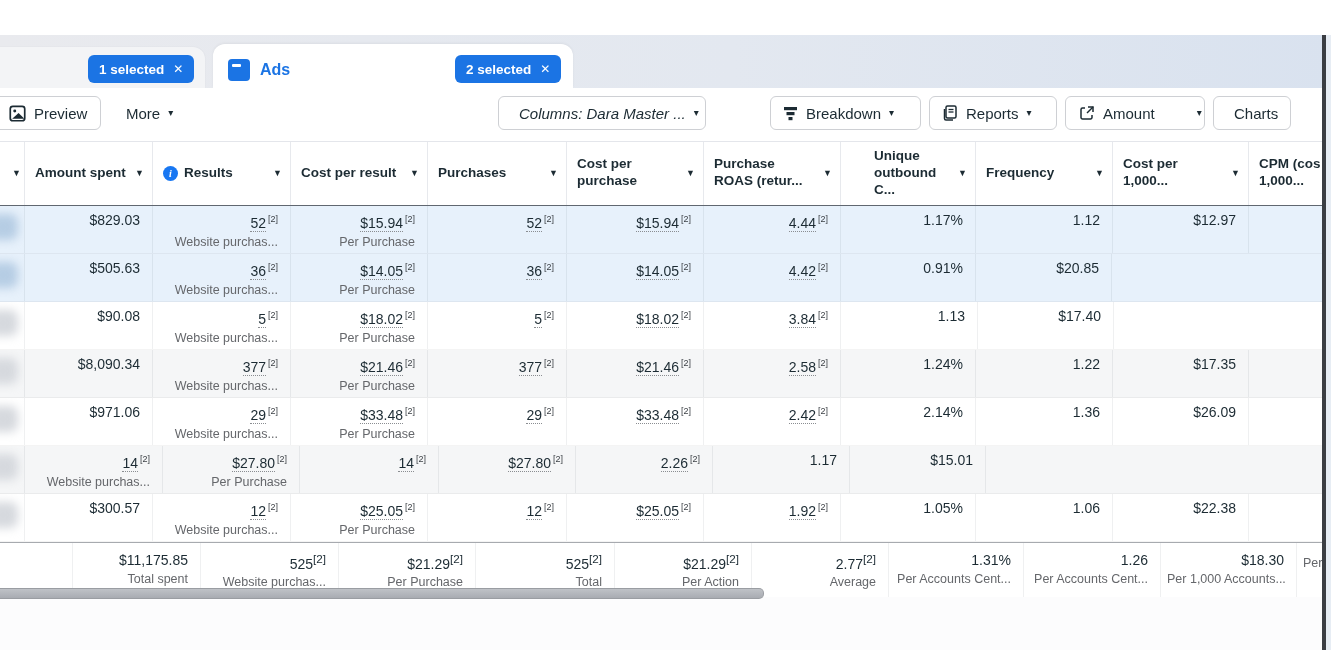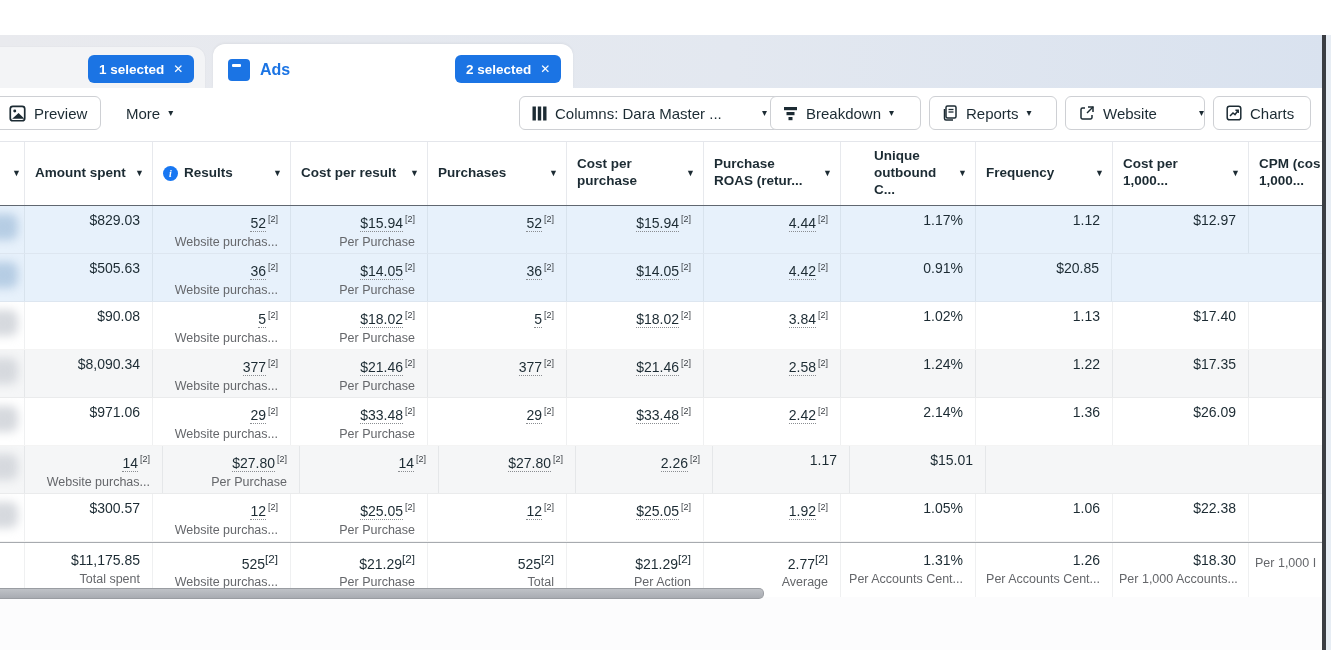--- a/index.html
+++ b/index.html
@@ -48,21 +48,21 @@
   .trow.alt{background:#f5f6f7;}
   .trow{border-bottom:1px solid rgba(0,0,0,0.045);}
   .td{box-sizing:border-box;height:47px;padding:5px 12px 0 6px;text-align:right;font-size:14px;
       border-left:1px solid rgba(28,43,51,0.07);overflow:hidden;position:relative;}
   .td:first-child{border-left:none;}
   .td .val{line-height:19px;white-space:nowrap;}
   .td .dot{border-bottom:1px dotted #8a8d91;padding-bottom:0px;cursor:help;}
   .td sup.ref{font-size:9px;color:#3a3f44;margin-left:2px;position:relative;top:-1px;}
   .td .sub{font-size:12.5px;color:#65676b;line-height:16px;margin-top:1px;white-space:nowrap;}
   .blob{position:absolute;left:-12px;top:8px;width:30px;height:26px;border-radius:8px;filter:blur(5px);}
-  .tfoot{display:flex;border-top:1px solid #a7aaaf;border-bottom:1px solid #d4d6da;background:#fff;}
+  .tfoot{display:flex;border-top:1px solid #a7aaaf;border-bottom:1px solid #d4d6da;background:#fff;padding-left:48px;}
   .tf{box-sizing:border-box;height:67px;padding:9px 12px 0 6px;text-align:right;font-size:14px;
       border-left:1px solid rgba(28,43,51,0.07);overflow:hidden;}
   .tf:first-child{border-left:none;}
   .tf .sub{font-size:12.5px;color:#65676b;margin-top:4px;white-space:nowrap;}
   .tf.left{text-align:left;}
 
   
   .hscroll{position:absolute;left:0;top:588px;width:763px;height:9px;border-radius:0 5px 5px 0;
            background:linear-gradient(#bfc2c7,#a9acb2);border:1px solid #9a9da2;border-left:none;cursor:grab;}
   .vedge{position:absolute;left:1322px;top:35px;width:4px;height:615px;background:#3b3e43;cursor:grab;}
@@ -98,21 +98,21 @@
           <circle cx="5.4" cy="5.6" r="1.4" fill="#1c2b33"></circle>
           <path d="M3 13 L9 7.5 L14 12.5 L14 13 Z" fill="#1c2b33"></path>
         </svg>
       <span>Preview</span>
     </div>
     <div class="btn noborder" style="left:114px;">
       <span>More</span>
       <span class="caret">▾</span>
     </div>
 
-    <div class="btn" style="left:519px;width:261px;">
+    <div class="btn" style="left:498px;width:208px;font-style:italic;">
       <svg class="ic" width="15" height="15" viewBox="0 0 15 15">
           <rect x="0.5" y="0.5" width="3.4" height="14" fill="#1c2b33"></rect>
           <rect x="5.8" y="0.5" width="3.4" height="14" fill="#1c2b33"></rect>
           <rect x="11.1" y="0.5" width="3.4" height="14" fill="#1c2b33"></rect>
         </svg>
       <span>Columns: Dara Master ...</span>
       <span class="caret" style="margin-left:auto;">▾</span>
     </div>
     <div class="btn" style="left:770px;width:151px;">
       <svg class="ic" width="15" height="15" viewBox="0 0 15 15">
@@ -133,28 +133,28 @@
       <span>Reports</span>
       <span class="caret">▾</span>
     </div>
     <div class="btn split" style="left:1065px;width:140px;">
       <div class="seg">
         <svg class="ic" width="16" height="16" viewBox="0 0 16 16">
             <path d="M6 3 H3.5 A1.5 1.5 0 0 0 2 4.5 V12.5 A1.5 1.5 0 0 0 3.5 14 H11.5 A1.5 1.5 0 0 0 13 12.5 V10" fill="none" stroke="#1c2b33" stroke-width="1.5"></path>
             <path d="M9 2 H14 V7" fill="none" stroke="#1c2b33" stroke-width="1.5"></path>
             <line x1="14" y1="2" x2="8" y2="8" stroke="#1c2b33" stroke-width="1.5"></line>
           </svg>
-        <span>Website</span>
+        <span>Amount</span>
       </div>
       <div class="divider"></div>
       <div class="seg">
         <span class="caret">▾</span>
       </div>
     </div>
-    <div class="btn" style="left:1213px;width:98px;">
+    <div class="btn" style="left:1213px;width:78px;">
       <svg class="ic" width="16" height="16" viewBox="0 0 16 16">
           <rect x="1.2" y="1.2" width="13.6" height="13.6" rx="2.4" fill="none" stroke="#1c2b33" stroke-width="1.5"></rect>
           <path d="M4 11 L7 8 L9 9.6 L12 5.5" fill="none" stroke="#1c2b33" stroke-width="1.5"></path>
           <path d="M12.2 8 V5.2 H9.4" fill="none" stroke="#1c2b33" stroke-width="1.5"></path>
         </svg>
       <span>Charts</span>
     </div>
   </div>
 
   <div class="table" id="table">
@@ -288,23 +288,20 @@
         </div>
         <div class="td" style="width: 139px; flex: 0 0 139px;">
           <div class="val"><span class="dot">5</span><sup class="ref">[2]</sup></div>
         </div>
         <div class="td" style="width: 137px; flex: 0 0 137px;">
           <div class="val"><span class="dot">$18.02</span><sup class="ref">[2]</sup></div>
         </div>
         <div class="td" style="width: 137px; flex: 0 0 137px;">
           <div class="val"><span class="dot">3.84</span><sup class="ref">[2]</sup></div>
         </div>
-        <div class="td" style="width: 135px; flex: 0 0 135px;">
-          <div class="val"><span>1.02%</span></div>
-        </div>
         <div class="td" style="width: 137px; flex: 0 0 137px;">
           <div class="val"><span>1.13</span></div>
         </div>
         <div class="td" style="width: 136px; flex: 0 0 136px;">
           <div class="val"><span>$17.40</span></div>
         </div>
         <div class="td" style="width: 85px; flex: 0 0 85px;"></div>
       </div>
       <div class="trow alt">
         <div class="td" style="width: 24px; flex: 0 0 24px;">

